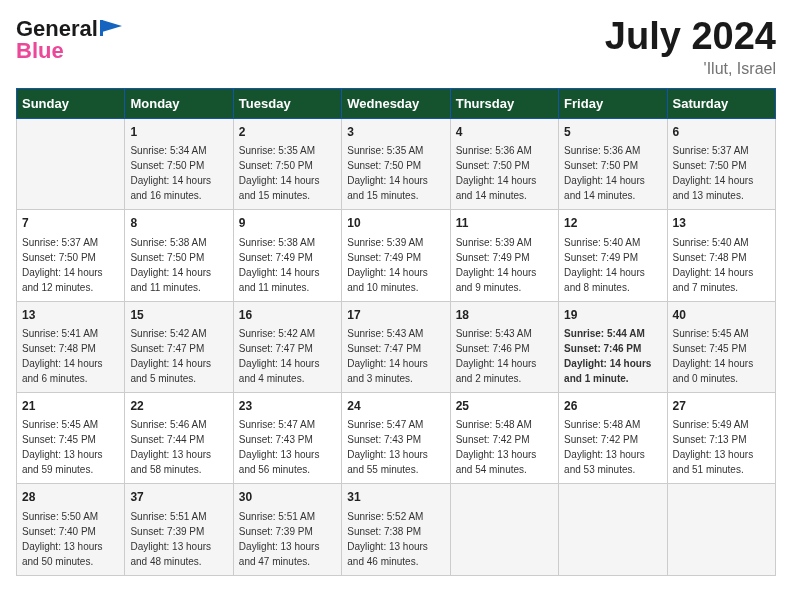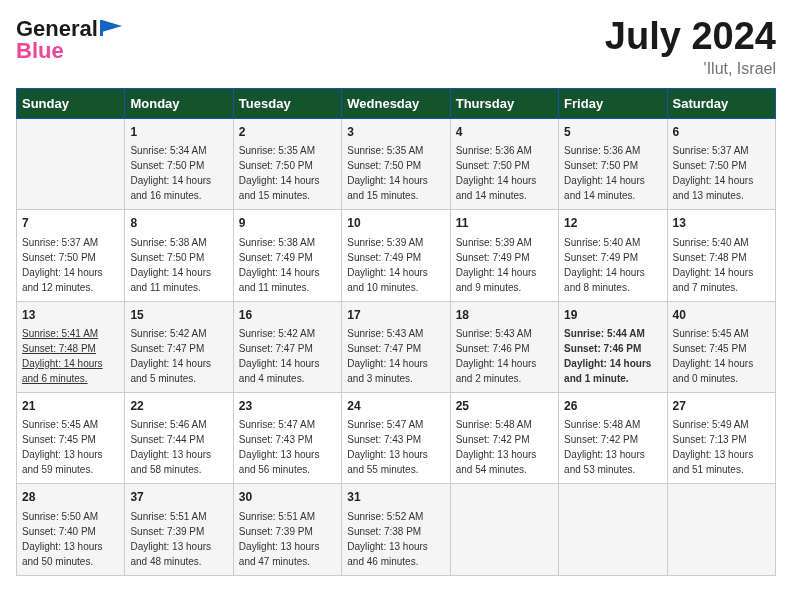--- a/index.html
+++ b/index.html
@@ -201,21 +201,21 @@
           <span class="day-num">13</span>
           <div class="cell-content" style="white-space: pre-line;">Sunrise: 5:40 AM
 Sunset: 7:48 PM
 Daylight: 14 hours
 and 7 minutes.</div>
         </td>
       </tr>
       <tr>
         <td>
           <span class="day-num">13</span>
-          <div class="cell-content" style="white-space: pre-line; text-decoration: underline;">Sunrise: 5:41 AM
+          <div class="cell-content" style="white-space: pre-line;">Sunrise: 5:41 AM
 Sunset: 7:48 PM
 Daylight: 14 hours
 and 6 minutes.</div>
         </td>
         <td>
           <span class="day-num">15</span>
           <div class="cell-content" style="white-space: pre-line;">Sunrise: 5:42 AM
 Sunset: 7:47 PM
 Daylight: 14 hours
 and 5 minutes.</div>

